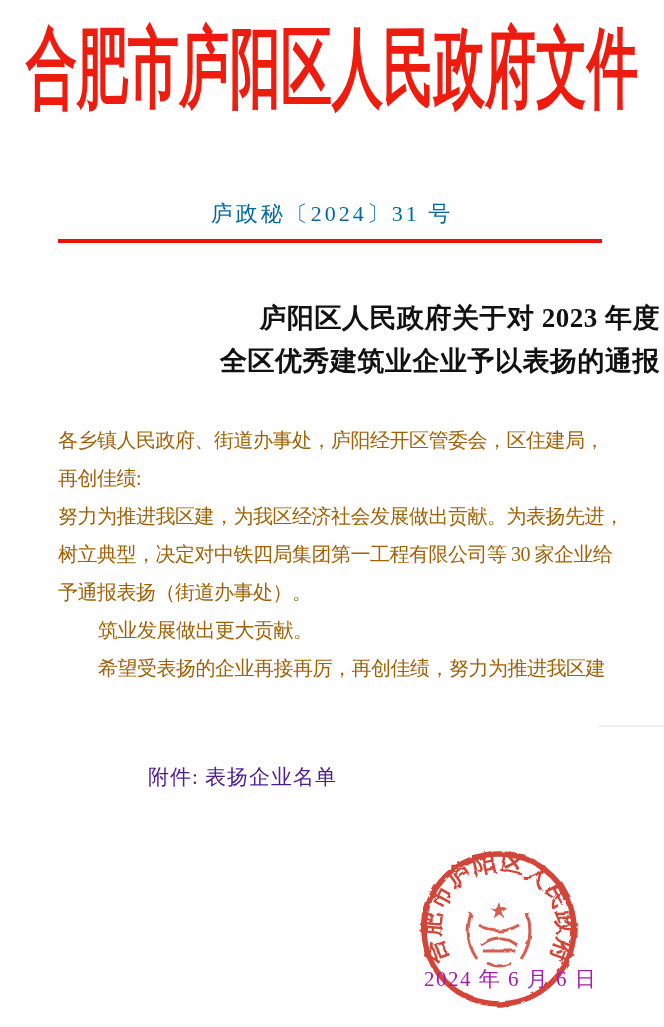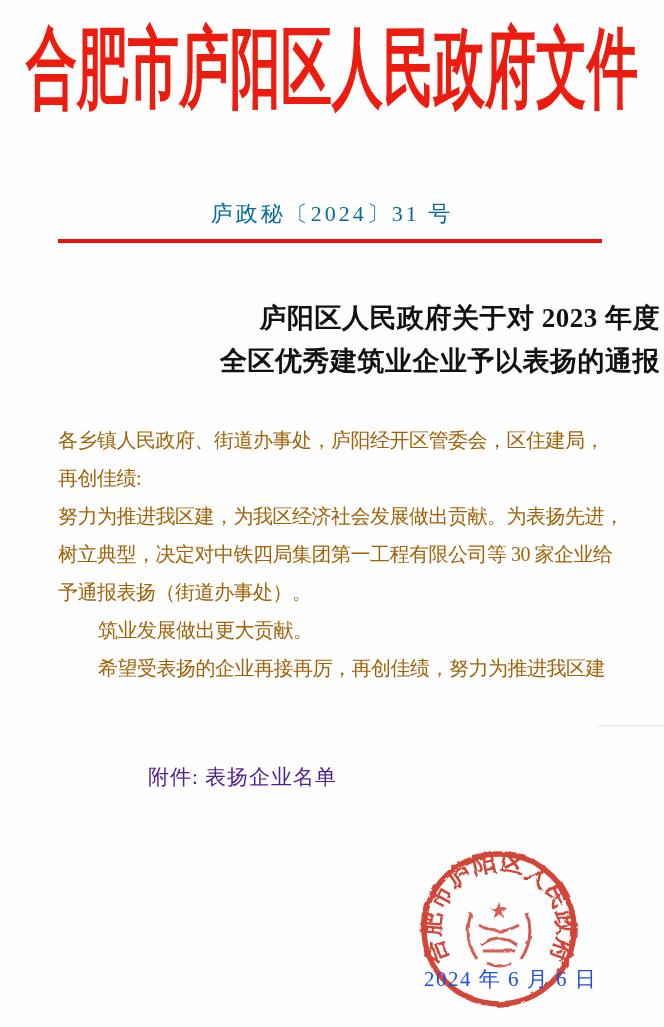--- a/index.html
+++ b/index.html
@@ -97,21 +97,21 @@
   .seal text {
     font-family: "Liberation Serif", "DejaVu Serif", serif;
     font-weight: bold;
   }
   .issue-date {
     position: absolute;
     top: 965px;
     left: 424px;
     font-size: 21px;
     letter-spacing: 1.5px;
-    color: #1d4ed8;
+    color: #a21caf;
     z-index: 5;
     white-space: nowrap;
   }
   .fold-line {
     position: absolute;
     top: 725px;
     left: 598px;
     width: 66px;
     height: 2px;
     background: #e7ecf2;

